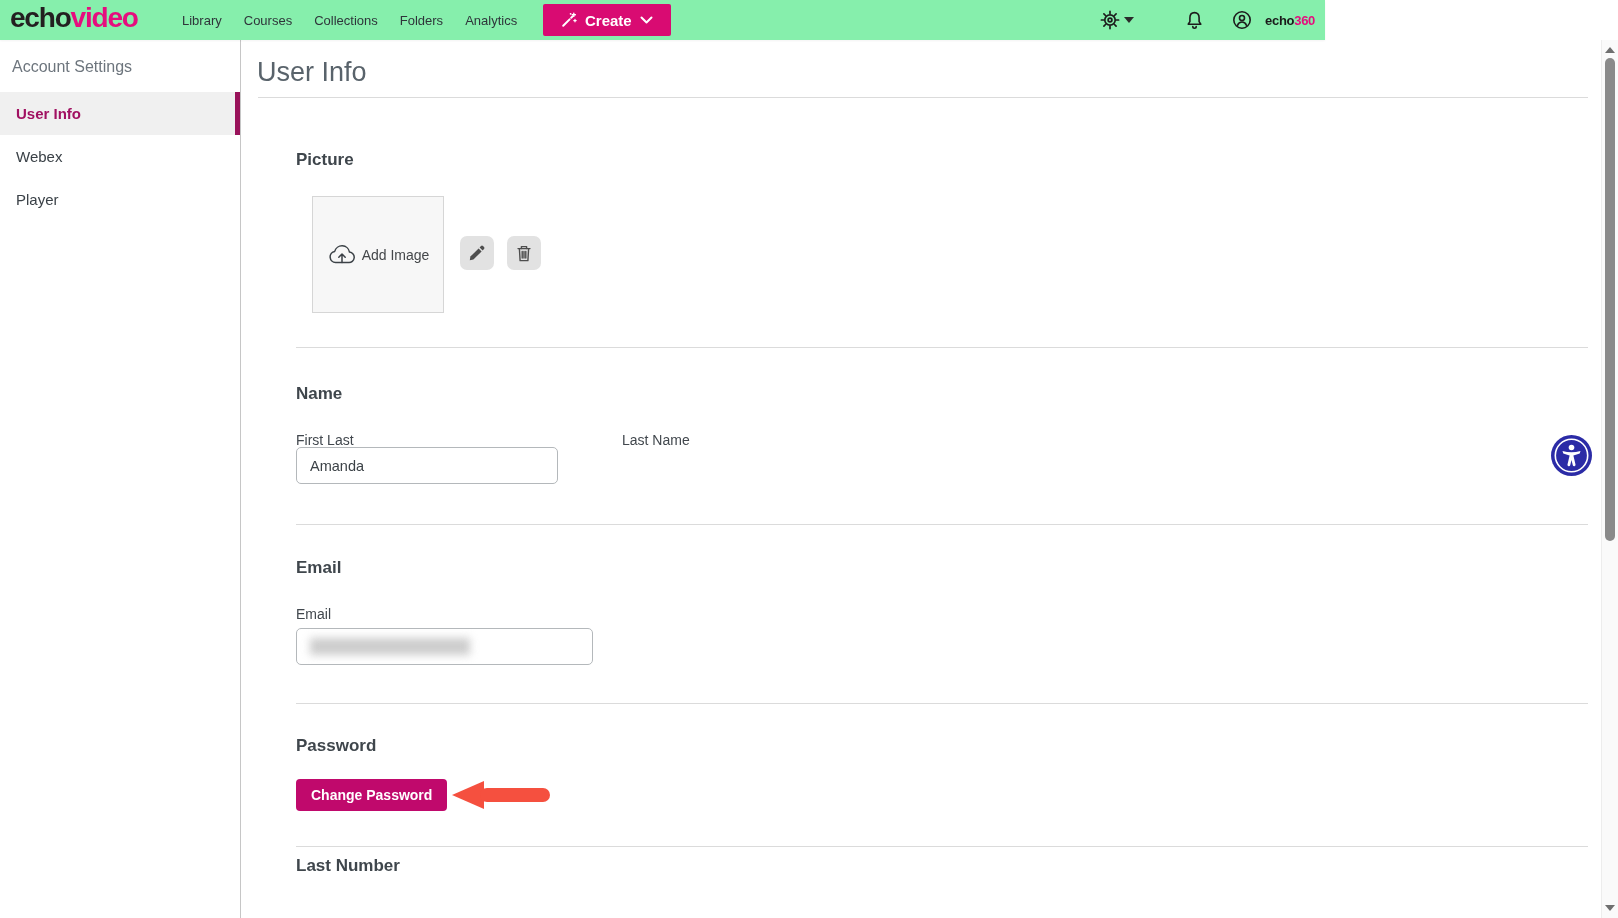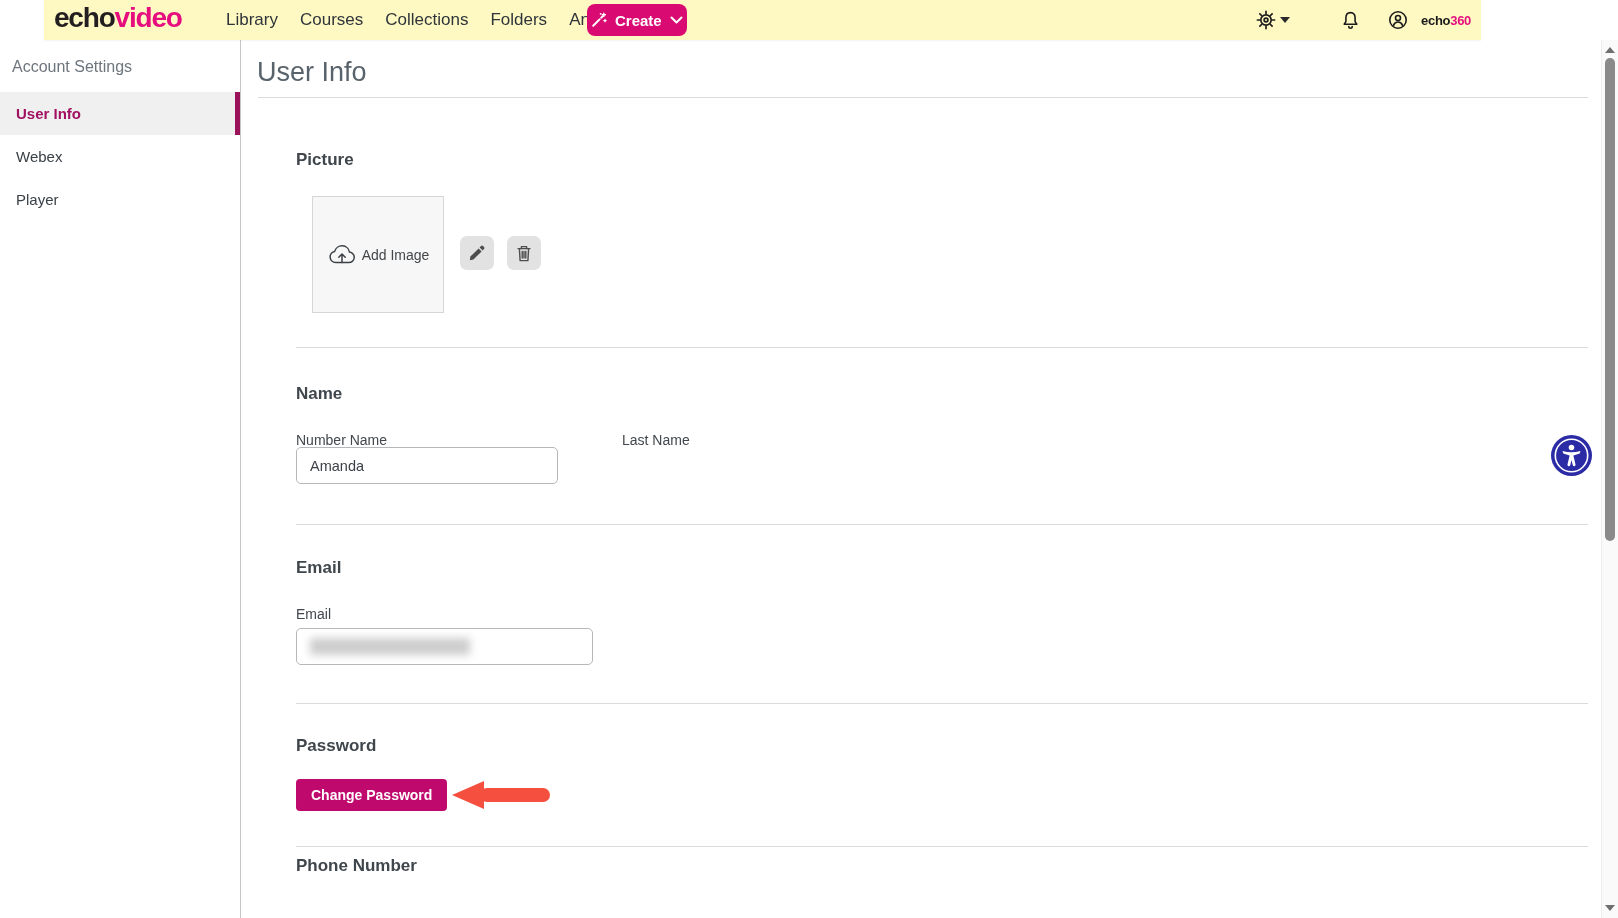--- a/index.html
+++ b/index.html
@@ -1,31 +1,31 @@
 <!DOCTYPE html>
 <html><head>
 <meta charset="utf-8">
 <style>
   * { margin:0; padding:0; box-sizing:border-box; }
   html,body { width:1618px; height:918px; background:#fff;
     font-family:"Liberation Sans", sans-serif; }
   #page { position:relative; width:1618px; height:918px; overflow:hidden; background:#fff; }
 
   
-  .header { position:absolute; left:0; top:0; width:1437px; height:40px; background:#fef9c3;
-    box-shadow:0 1px 2px rgba(0,0,0,.05); z-index:20;margin-left:44px; }
+  .header { position:absolute; left:0; top:0; width:1325px; height:40px; background:#86efac;
+    box-shadow:0 1px 2px rgba(0,0,0,.05); z-index:20; }
   .logo { position:absolute; left:10px; top:2px; font-size:28px; font-weight:bold;
     letter-spacing:-1.2px; cursor:pointer; }
   .logo .p1 { color:#231f20; }
   .logo .p2 { color:#e60d7e; }
   .nav { position:absolute; left:182px; top:0; height:40px; display:flex; align-items:center; gap:22px; }
-  .nav-item { font-size:17px; color:#2f353a; cursor:pointer; white-space:nowrap; }
+  .nav-item { font-size:13px; color:#2f353a; cursor:pointer; white-space:nowrap; }
   .create-btn { position:absolute; left:543px; top:4px; height:32px; background:#d90b72;
-    border:none; border-radius:8px; color:#fff; font-weight:bold; font-size:15px;
-    display:flex; align-items:center; gap:8px; padding:0 4px; cursor:pointer;
+    border:none; border-radius:2px; color:#fff; font-weight:bold; font-size:15px;
+    display:flex; align-items:center; gap:8px; padding:0 18px; cursor:pointer;
     font-family:"Liberation Sans", sans-serif;justify-content:center; }
   .hdr-right { position:absolute; right:0; top:0; height:40px; display:flex; align-items:center; }
   .icon-btn { display:flex; align-items:center; cursor:pointer; }
   .gear-wrap { margin-right:4px; }
   .caret-down { width:0; height:0; border-left:5px solid transparent; border-right:5px solid transparent;
     border-top:6px solid #2b2b2b; margin-left:4px; }
   .bell-wrap { margin-left:48px; }
   .person-wrap { margin-left:29px; }
   .minilogo { margin-left:13px; margin-right:10px; font-size:13px; font-weight:bold; letter-spacing:-0.3px; }
   .minilogo .p1 { color:#1a1a1a; }
@@ -213,42 +213,42 @@
             <path d="M6.4 4.6 V2.6 h5.2 v2"></path>
             <path d="M4.4 4.6 l0.7 12 h7.8 l0.7 -12"></path>
             <path d="M7.2 7.4 v6.6 M9 7.4 v6.6 M10.8 7.4 v6.6"></path>
           </g>
         </svg>
       </span>
     </button>
     <div class="divider d2"></div>
 
     <h2 class="sec-heading h-name">Name</h2>
-    <label class="field-label l-first">Number Name</label>
+    <label class="field-label l-first">First Last</label>
     <input class="text-input i-first" type="text" value="Amanda" style="">
     <label class="field-label l-last">Last Name</label>
     <div class="divider d3"></div>
 
     <h2 class="sec-heading h-email">Email</h2>
     <label class="field-label l-email">Email</label>
     <input class="text-input i-email" type="text" style="">
     <div class="blur-block"></div>
     <div class="divider d4"></div>
 
     <h2 class="sec-heading h-password">Password</h2>
     <button class="change-pw-btn">Change Password</button>
     <span class="anno-arrow" style="display:flex;">
       <svg width="100" height="30" viewBox="0 0 100 30">
         <polygon points="0,15 32,1 32,29" fill="#f5503f"></polygon>
         <rect x="28" y="8" width="70" height="14" rx="7" fill="#f5503f"></rect>
       </svg>
     </span>
     <div class="divider d5"></div>
 
-    <h2 class="sec-heading h-phone">Phone Number</h2>
+    <h2 class="sec-heading h-phone">Last Number</h2>
   </main>
 
   <button class="a11y-btn">
     <span style="display:flex;">
       <svg width="41" height="41" viewBox="-20.5 -20.5 41 41">
         <circle cx="0" cy="0" r="20.5" fill="#2b2ba6"></circle>
         <circle cx="0" cy="0" r="16.2" fill="none" stroke="#fff" stroke-width="1.6"></circle>
         <circle cx="0" cy="-8" r="2.8" fill="#fff"></circle>
         <path d="M-9 -4.6 Q0 -1.8 9 -4.6 L8.2 -1.9 Q3.6 -0.4 1.9 -0.1 L4 9 Q4.3 10.3 3 10.7 Q1.8 11 1.3 9.8 L0 4.4 L-1.3 9.8 Q-1.8 11 -3 10.7 Q-4.3 10.3 -4 9 L-1.9 -0.1 Q-3.6 -0.4 -8.2 -1.9 Z" fill="#fff"></path>
       </svg>

